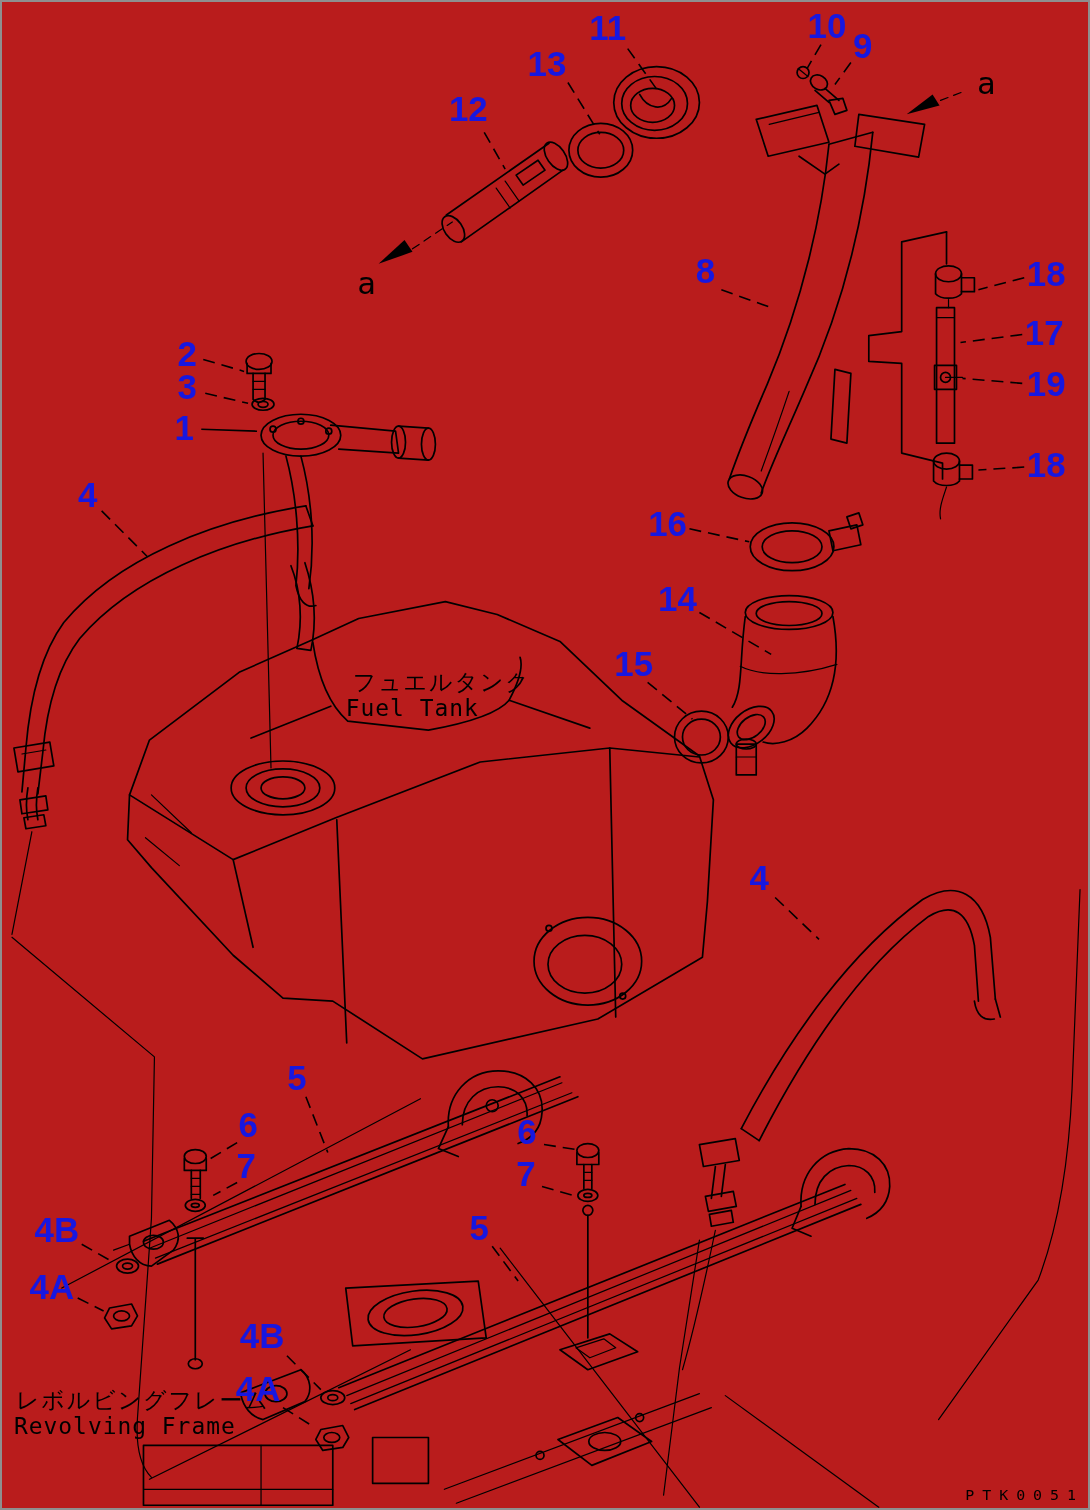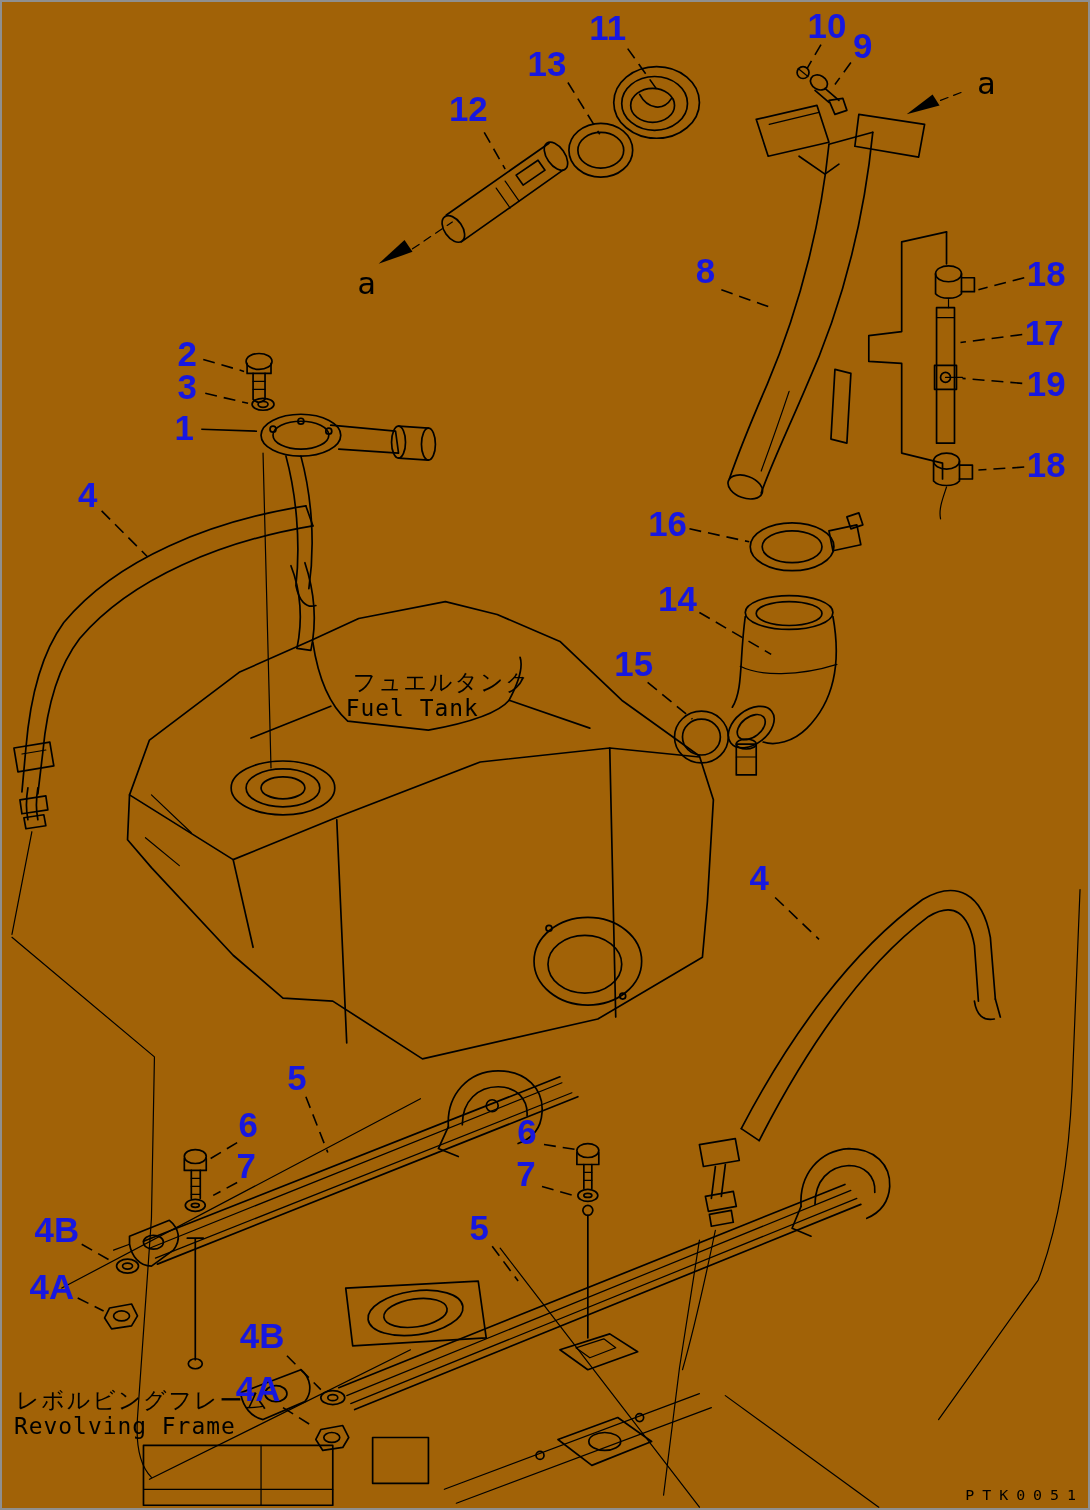--- a/index.html
+++ b/index.html
@@ -1,19 +1,19 @@
 <!DOCTYPE html>
 <html><head>
 <meta charset="utf-8">
 <style>
   html,body{margin:0;padding:0;background:#ffffff;}
   #page{
     position:relative;
     width:1090px;height:1510px;
-    background:#a16207;
+    background:#b91c1c;
     box-sizing:border-box;
     border:2px solid #8f8f8f;
     overflow:hidden;
     font-family:"DejaVu Sans Mono", monospace;
   }
   svg{display:block;width:100%;height:100%;}
   .art{stroke:#000;fill:none;stroke-width:1.7;stroke-linejoin:round;stroke-linecap:round;}
   .thin{stroke-width:1.2;}
   .callout{
     font-family:"Liberation Sans","DejaVu Sans",sans-serif;

